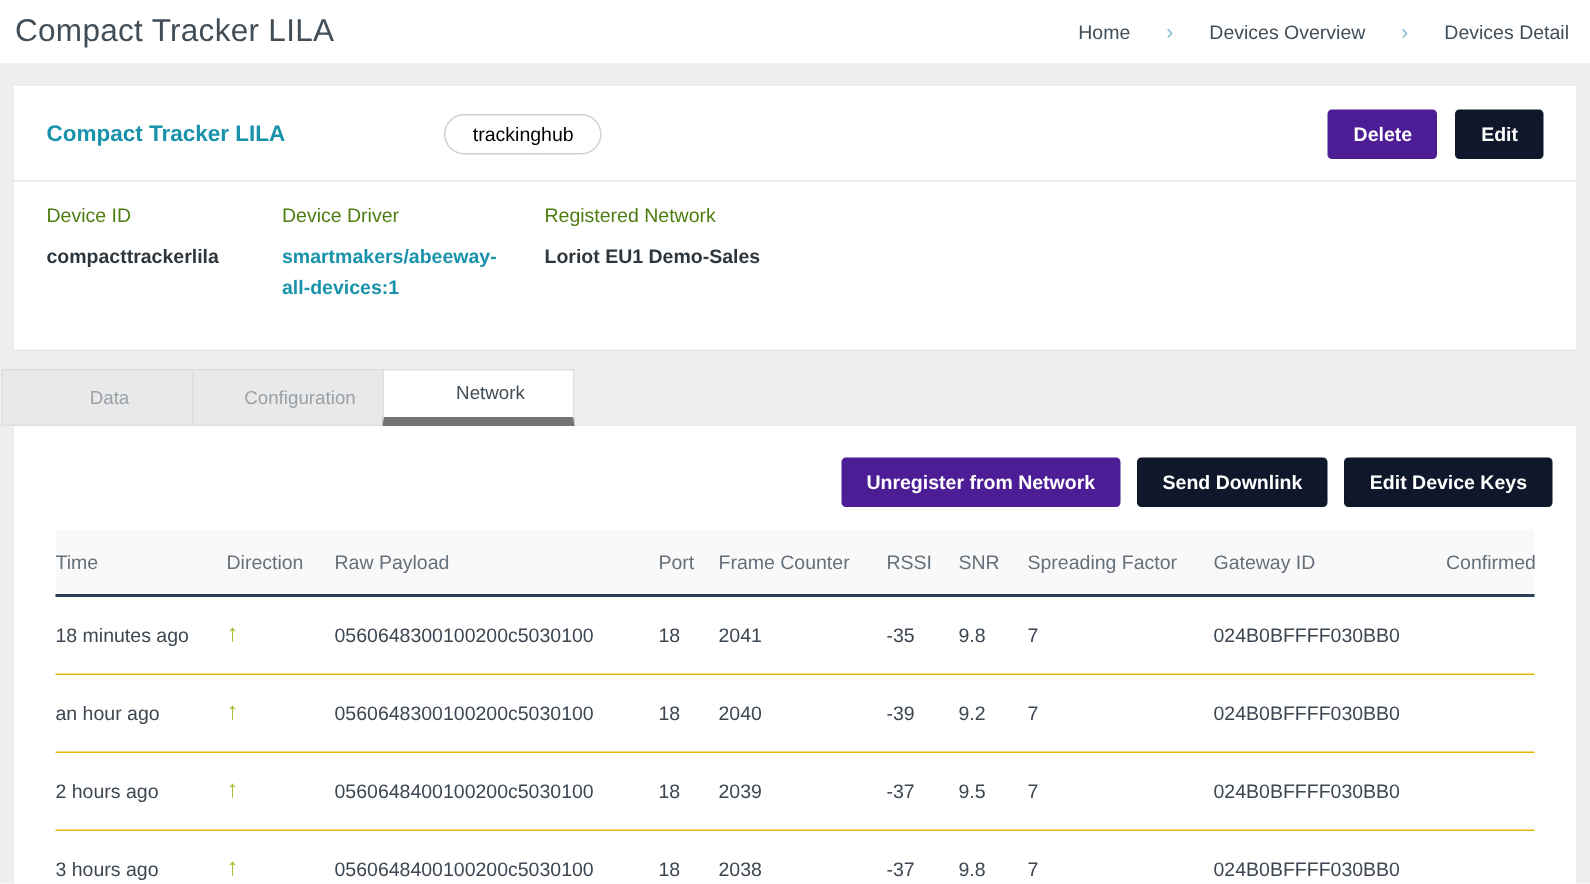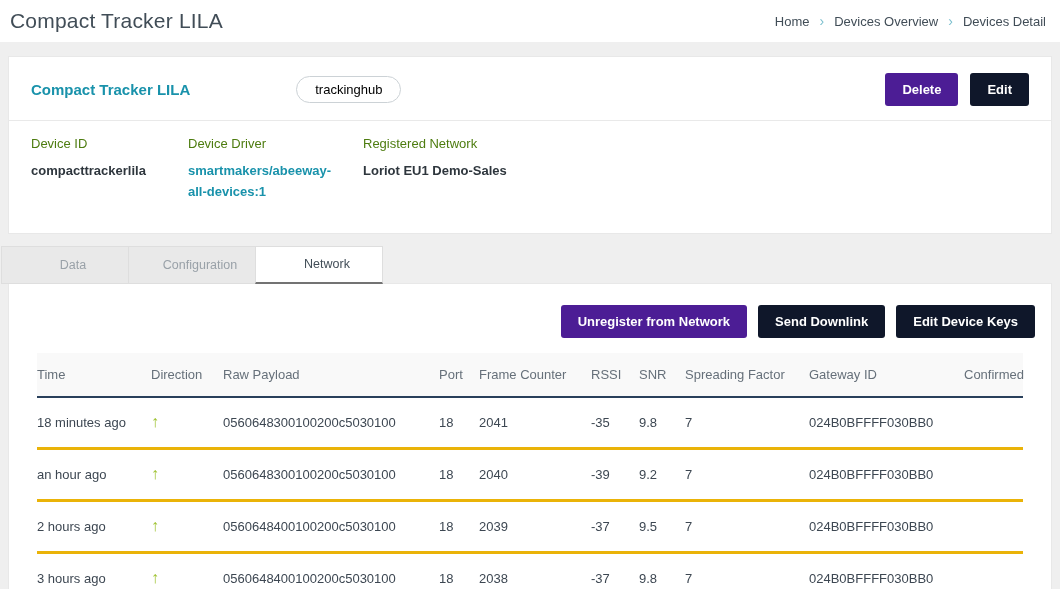--- a/index.html
+++ b/index.html
@@ -11,21 +11,21 @@
     color:#414d57;
   }
 
   
   .topbar {
     height:42px; background:#ffffff;
     display:flex; align-items:center; justify-content:space-between;
     padding:0 14px 0 10px;
   }
   .page-title { font-size:21px; font-weight:400; color:#414d57; letter-spacing:.2px; }
-  .breadcrumb { display:flex; align-items:center; gap:10px; font-size:13px; }
+  .breadcrumb { display:flex; align-items:center; gap:24px; font-size:13px; }
   .crumb { color:#414d57; cursor:pointer; }
   .crumb.current { cursor:default; }
   .crumb-sep { color:#7bbfce; font-size:14px; }
 
   
   .device-card { margin:14px 8px 0; background:#fff; border:1px solid #e8e8e8; }
   .card-head { display:flex; align-items:center; padding:16px 22px 14px; }
   .card-title { color:#1992ab; font-weight:700; font-size:15px; }
   .tag-badge {
     margin-left:106px; border:1px solid #ccd2d6; border-radius:15px;
@@ -51,36 +51,36 @@
   .tabs { display:flex; margin-top:12px; padding-left:1px; position:relative; z-index:2; }
   .tab {
     width:128px; height:38px; margin-left:-1px;
     display:flex; align-items:center; justify-content:center;
     font-size:12.5px; background:#e9e9e9; color:#99a1a8;
     border:1px solid #dedede; cursor:pointer;padding-left:16px;
   }
   .tab:first-child { margin-left:0; }
   .tab.active {
     background:#ffffff; color:#414d57;
-    border-bottom:2px solid #737373; position:relative; z-index:3;
+    border-bottom:6px solid #737373; position:relative; z-index:3;
   }
 
   
   .panel { background:#fff; margin:0 8px; border:1px solid #e8e8e8; margin-top:-1px; min-height:332px; }
   .panel-actions { display:flex; justify-content:flex-end; gap:11px; padding:21px 16px 15px; }
 
   
   .table { margin:0 28px; font-size:13px; }
   .t-head {
     display:flex; align-items:center; height:45px;
     background:#f9f9f9; border-bottom:2px solid #29405b; color:#66707a;
   }
   .t-row {
     display:flex; align-items:center; height:52px;
-    border-bottom:3px solid #eab308; color:#3d4752;
+    border-bottom:1px solid #eab308; color:#3d4752;
   }
   .cell { flex-shrink:0; }
   .c-time    { width:112px; }
   .c-dir     { width:74px; padding-left:2px; }
   .c-payload { width:216px; }
   .c-port    { width:40px; }
   .c-frame   { width:112px; }
   .c-rssi    { width:48px; }
   .c-snr     { width:46px; }
   .c-sf      { width:124px; }

